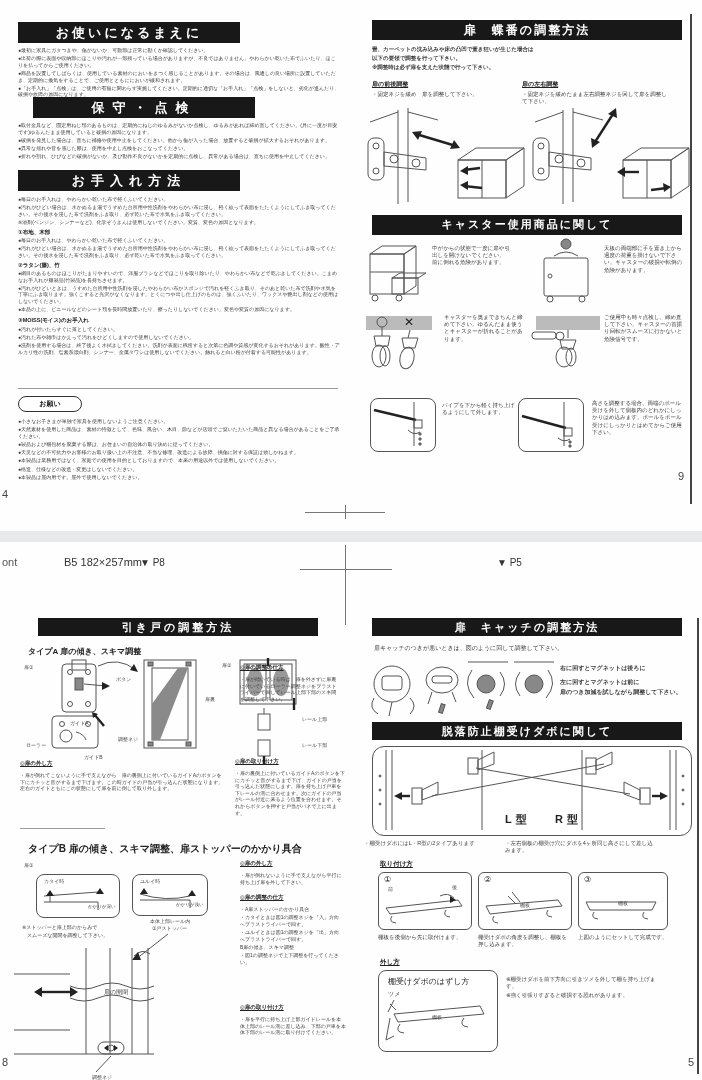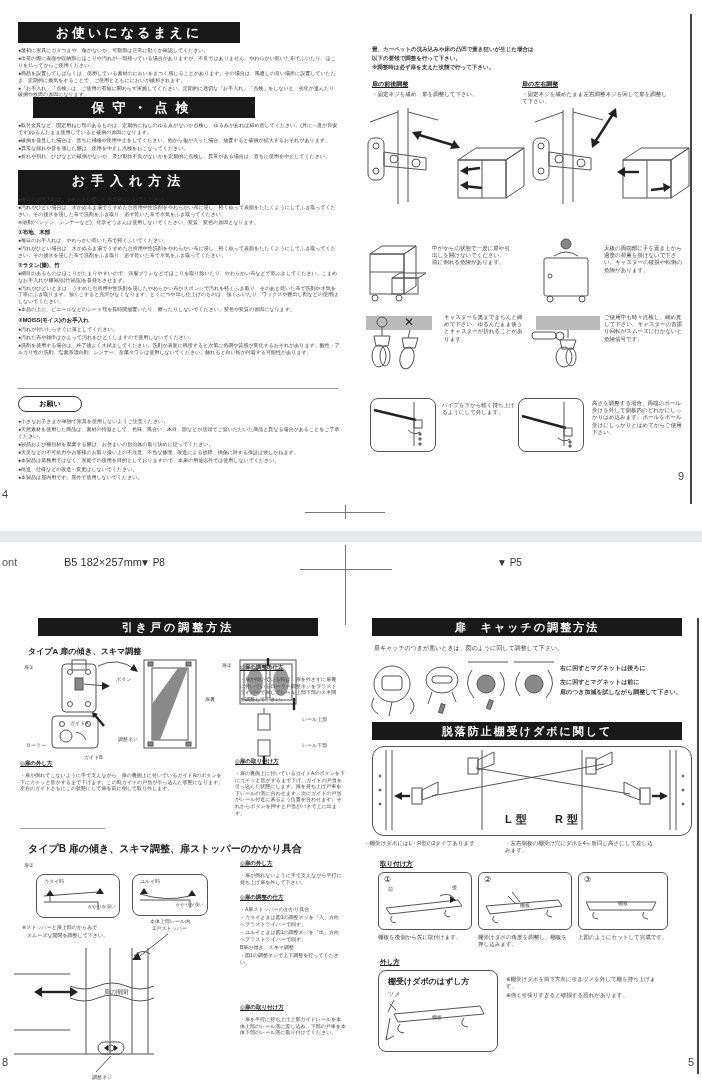--- a/index.html
+++ b/index.html
@@ -47,21 +47,21 @@
     </div>
 
     <div class="hbar h13" style="left:18px;top:97px;width:222px;height:21px;letter-spacing:8px;margin-left:15px;">保守・点検</div>
     <div class="txt" style="left:18px;top:122px;width:322px;">
       <p>●取付金具など、固定用ねじ類のあるものは、定期的にねじのゆるみがないか点検し、ゆるみがあれば締め直してください。(月に一度が目安です)ゆるんだまま使用していると破損の原因になります。</p>
       <p>●破損を発見した場合は、直ちに補修や使用中止をしてください。他から傷が入った場合、放置すると破損が拡大するおそれがあります。</p>
       <p>●異常な揺れや音を感じた際は、使用を中止し点検をおこなってください。</p>
       <p>●折れや割れ、ひびなどの破損がないか、及び動作不良がないかを定期的に点検し、異常がある場合は、直ちに使用を中止してください。</p>
     </div>
 
-    <div class="hbar h13" style="left:18px;top:170px;width:222px;height:35px;letter-spacing:6px;">お手入れ方法</div>
+    <div class="hbar h13" style="left:18px;top:170px;width:222px;height:21px;letter-spacing:6px;">お手入れ方法</div>
     <div class="txt" style="left:18px;top:196px;width:322px;">
       <p>●毎日のお手入れは、やわらかい乾いた布で軽くふいてください。</p>
       <p>●汚れがひどい場合は、水かぬるま湯でうすめた台所用中性洗剤をやわらかい布に浸し、軽く絞って表面をたたくようにしてふき取ってください。その後水を浸した布で洗剤をふき取り、必ず乾いた布で水気をふき取ってください。</p>
       <p>※溶剤(ベンジン、シンナーなど)、化学ぞうきんは使用しないでください。変質、変色の原因となります。</p>
     </div>
 
     <div class="subt" style="left:18px;top:229px;">①布地、木部</div>
     <div class="txt" style="left:18px;top:237px;width:322px;">
       <p>●毎日のお手入れは、やわらかい乾いた布で軽くふいてください。</p>
       <p>●汚れがひどい場合は、水かぬるま湯でうすめた台所用中性洗剤をやわらかい布に浸し、軽く絞って表面をたたくようにしてふき取ってください。その後水を浸した布で洗剤をふき取り、必ず乾いた布で水気をふき取ってください。</p>
@@ -91,20 +91,21 @@
       <p>●本製品は業務用ではなく、家庭での使用を目的としておりますので、本来の用途以外では使用しないでください。</p>
       <p>●構造、仕様などの改造・変更はしないでください。</p>
       <p>●本製品は屋内用です。屋外で使用しないでください。</p>
     </div>
     <div class="pageno" style="left:2px;top:488px;">4</div>
   </section>
 
   <section class="abs" style="left:360px;top:0;width:342px;height:530px;">
     <div class="vline" style="left:330px;top:14px;height:490px;"></div>
 
+    <div class="hbar h12" style="left:12px;top:20px;width:310px;height:20px;">扉　蝶番の調整方法</div>
     <div class="txt t55 bold" style="left:12px;top:46px;width:290px;">
       <p>畳、カーペットの沈み込みや床の凸凹で置き狂いが生じた場合は</p>
       <p>以下の要領で調整を行って下さい。</p>
       <p>※調整時は必ず扉を支えた状態で行って下さい。</p>
     </div>
 
     <div class="subt ut" style="left:12px;top:80px;font-size:6px;">扉の前後調整</div>
     <div class="txt t55" style="left:12px;top:91px;width:140px;">
         <p>・固定ネジを緩め　扉を調整して下さい。</p>
       </div>
@@ -155,20 +156,21 @@
         <polygon class="sk" points="98,52 116,40 164,40 146,52"></polygon>
         <polygon class="sk" points="146,52 164,40 164,78 146,90"></polygon>
         <line class="sk" x1="122" y1="52" x2="122" y2="90"></line>
         <line class="thick" x1="96" y1="64" x2="114" y2="64"></line>
           <polygon class="arr" points="92,64 100,59 100,69"></polygon>
         <line class="thick" x1="126" y1="82" x2="142" y2="80"></line>
           <polygon class="arr" points="146,79 138,75 139,84"></polygon>
       </g>
     </svg>
 
+    <div class="hbar h11" style="left:12px;top:215px;width:310px;height:20px;">キャスター使用商品に関して</div>
 
     <svg width="62" height="62" style="left:6px;top:242px;" viewBox="0 0 62 62">
       <rect class="sk" x="4" y="12" width="34" height="40"></rect>
       <polygon class="sk" points="4,12 16,4 50,4 38,12"></polygon>
       <polygon class="sk" points="38,12 50,4 50,44 38,52"></polygon>
       <line class="sk" x1="4" y1="30" x2="38" y2="30"></line>
       <rect class="sk" x="26" y="36" width="26" height="16"></rect>
       <polygon class="sk" points="26,36 34,31 60,31 52,36"></polygon>
       <circle class="sk" cx="9" cy="56" r="3"></circle>
         <circle class="sk" cx="33" cy="56" r="3"></circle>
@@ -533,21 +535,21 @@
     <div class="txt t55" style="left:118px;top:322px;width:94px;">
         <p>棚受けダボの角度を調整し、棚板を押し込みます。</p>
       </div>
     <div class="txt t55" style="left:218px;top:322px;width:90px;">
         <p>上図のようにセットして完成です。</p>
       </div>
 
     <div class="subt ut" style="left:20px;top:346px;font-size:6.5px;">外し方</div>
 
     <div class="rbox" style="left:18px;top:358px;width:118px;height:80px;border-radius:8px;"></div>
-    <div class="abs" style="left:28px;top:364px;font-size:8px;font-weight:bold;color:#222;">棚受けダボのはずし方</div>
+    <div class="abs" style="left:28px;top:364px;font-size:8px;font-weight:normal;color:#222;">棚受けダボのはずし方</div>
     <div class="lbl" style="left:28px;top:378px;font-size:6px;">ツメ</div>
     <svg width="106" height="46" style="left:24px;top:386px;" viewBox="0 0 106 46">
       <line class="sk" x1="10" y1="2" x2="4" y2="14"></line>
         <line class="sk" x1="6" y1="6" x2="12" y2="12"></line>
       <polygon class="sk" points="10,16 96,8 100,16 14,24"></polygon>
       <path class="sk" d="M16,26 q-6,8 4,9 M80,20 q-6,8 4,9"></path>
       <path class="sk" d="M6,20 l-4,22 l8,-4"></path>
     </svg>
     <div class="lbl" style="left:72px;top:402px;">棚板</div>
 

